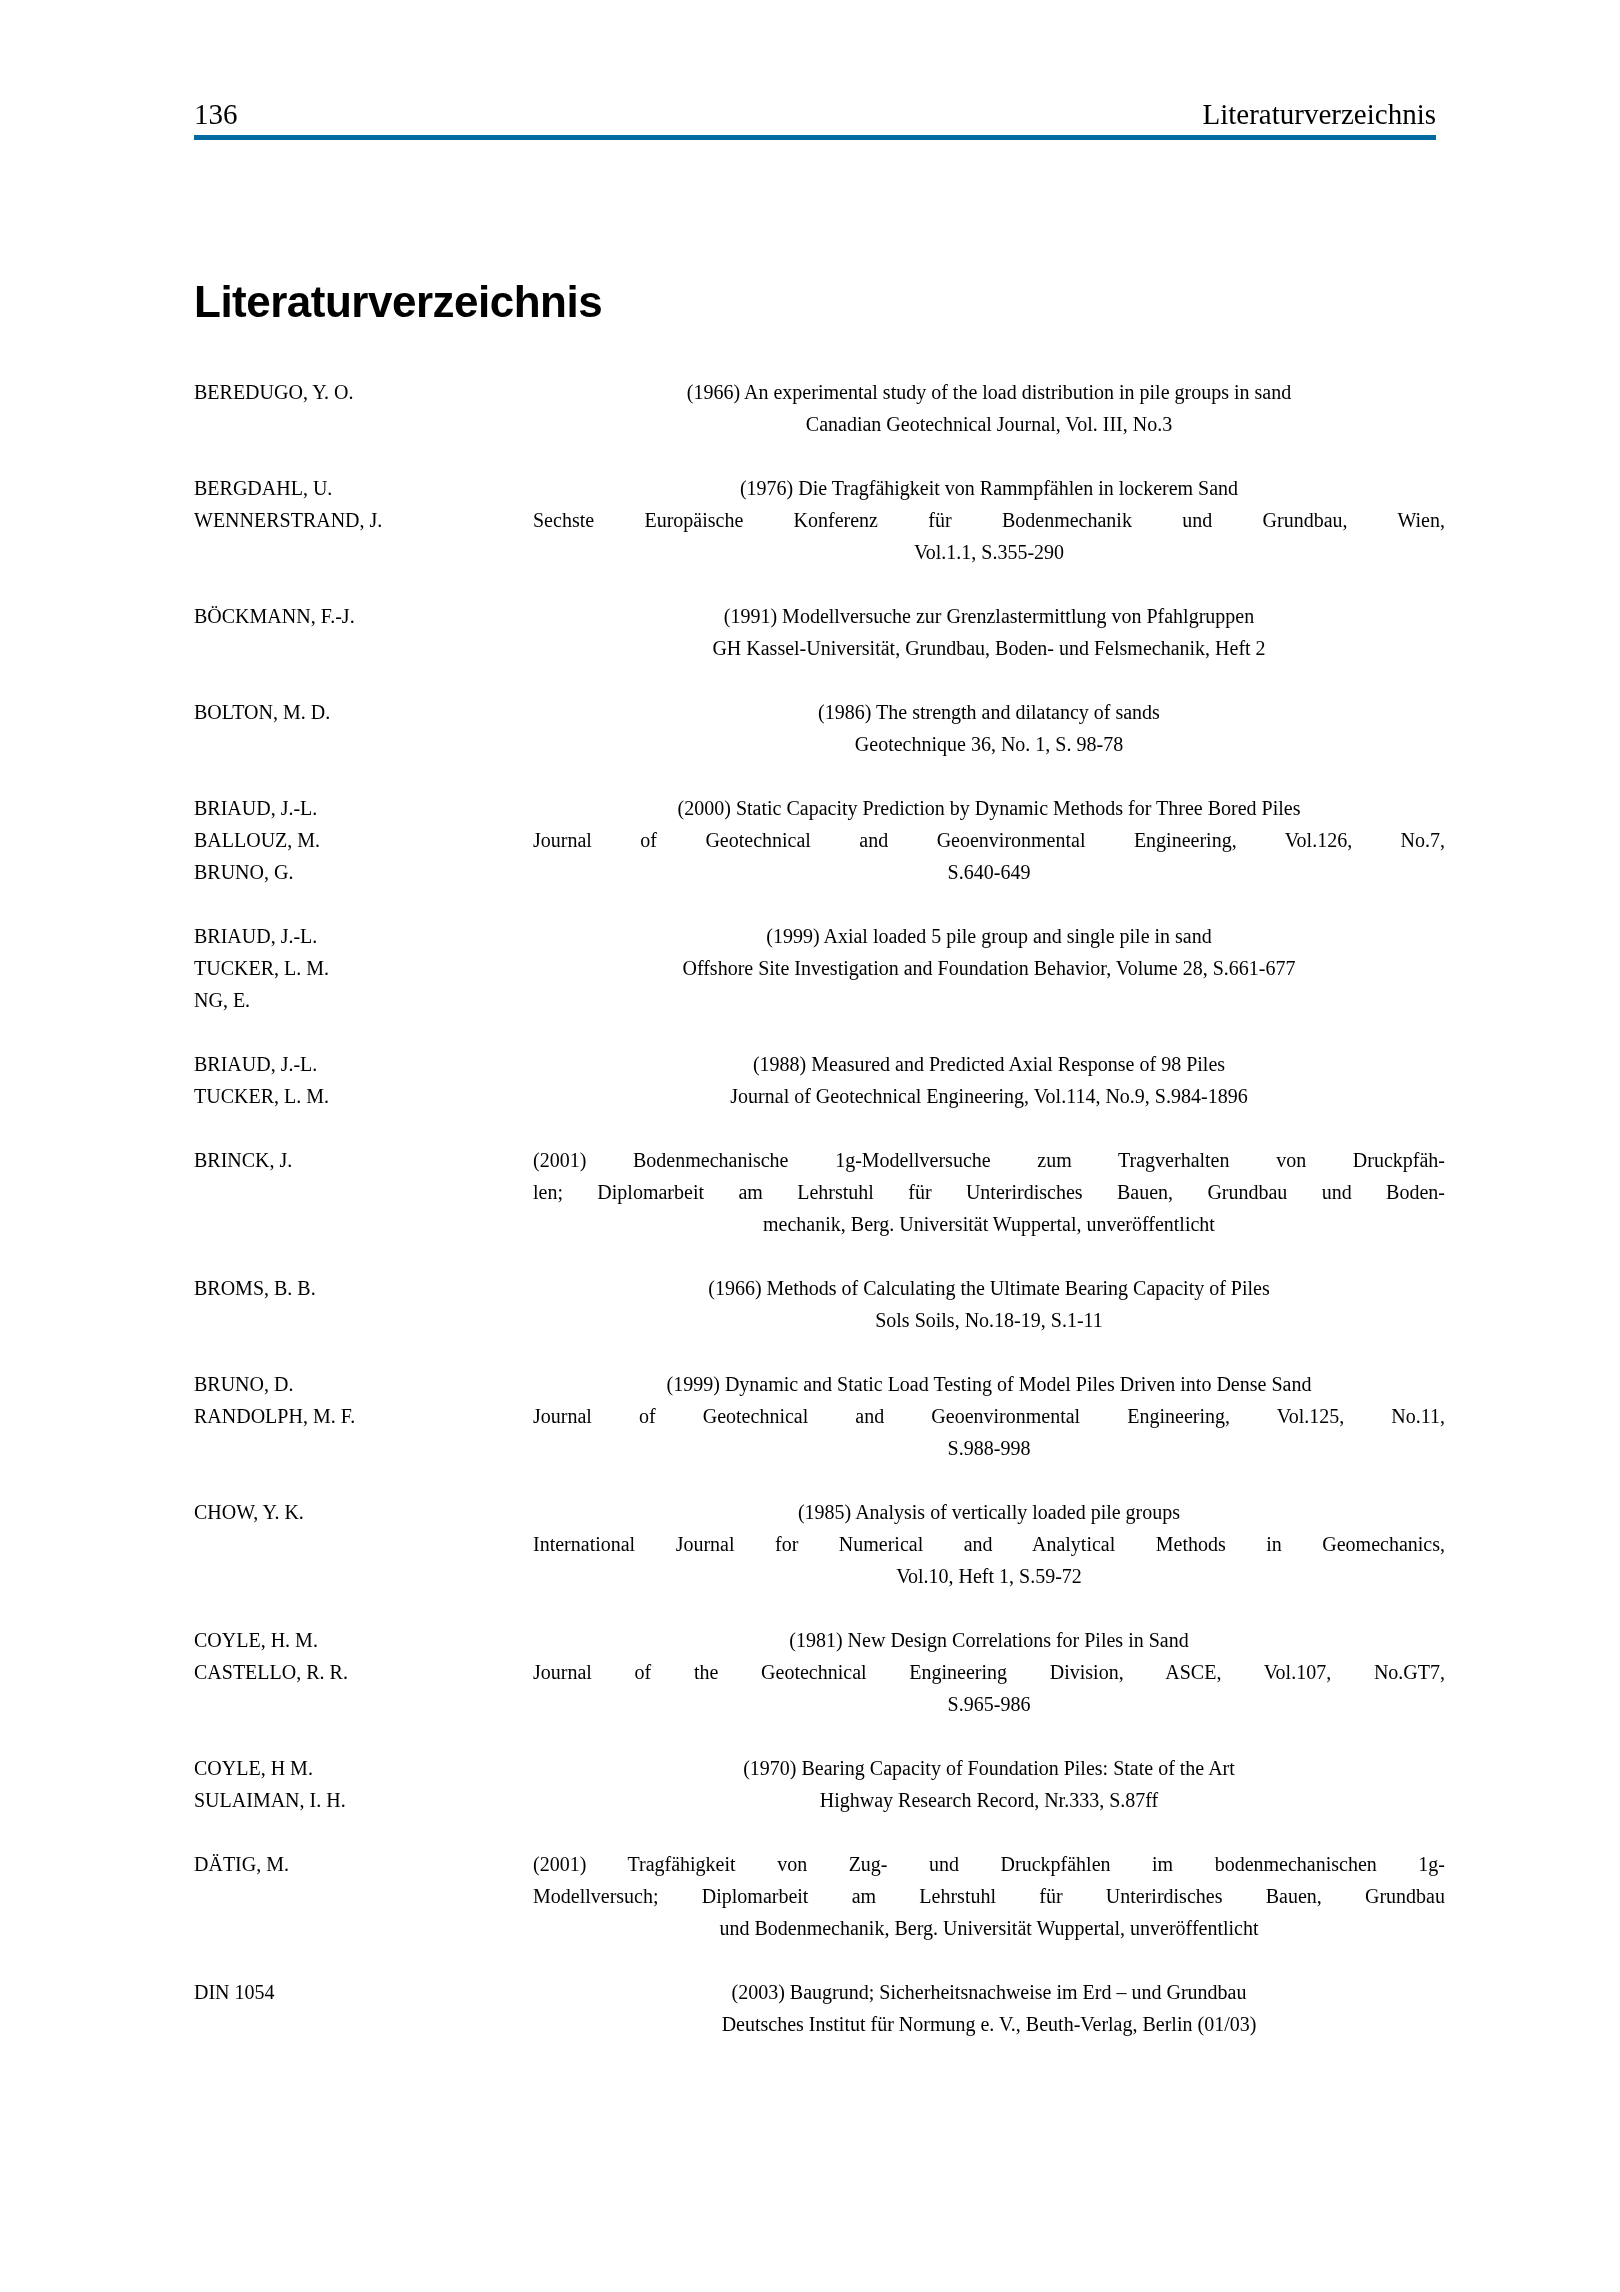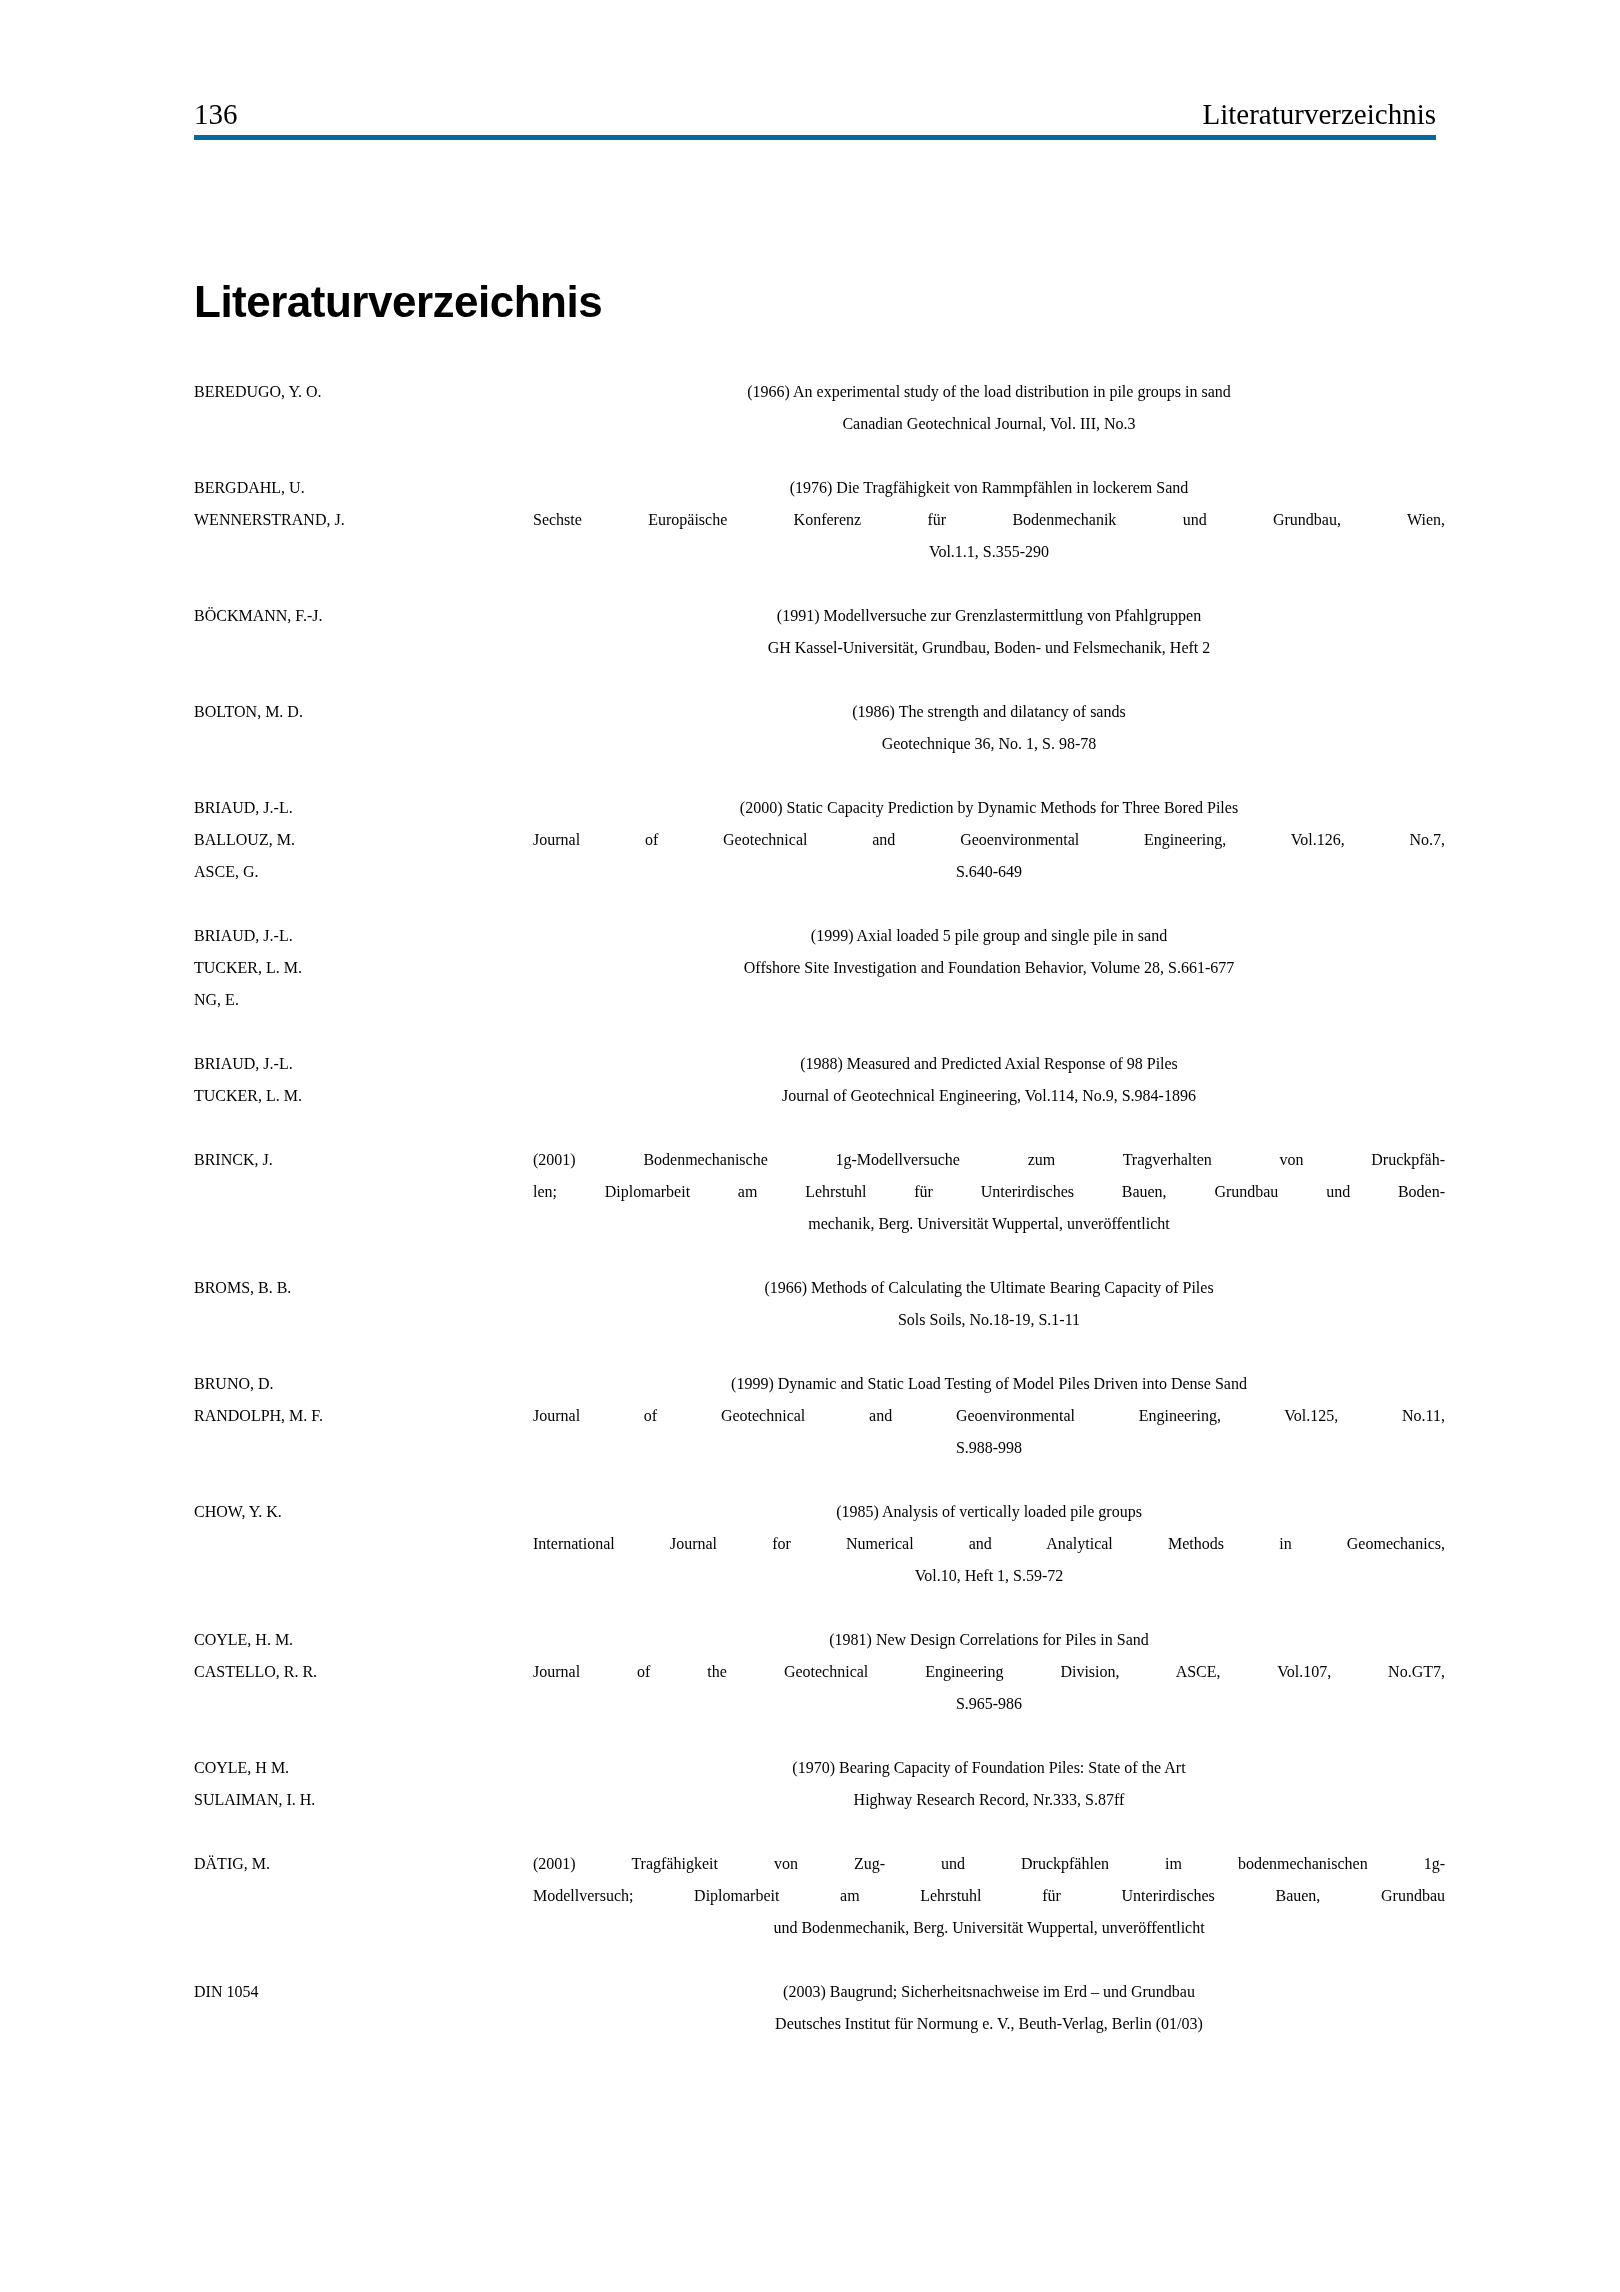--- a/index.html
+++ b/index.html
@@ -44,21 +44,21 @@
       font-weight: bold;
       font-size: 44px;
       line-height: 51px;
       letter-spacing: -0.5px;
     }
     .bibliography {
       position: absolute;
       left: 194px;
       top: 376px;
       width: 1251px;
-      font-size: 16px;
+      font-size: 20px;
       line-height: 32px;
     }
     .entry {
       display: flex;
       margin-bottom: 32px;
     }
     .authors {
       width: 339px;
       flex: 0 0 339px;
     }
@@ -127,21 +127,21 @@
       </div>
       <div class="citation">
         <span class="line nojust">(1986) The strength and dilatancy of sands</span>
         <span class="line nojust">Geotechnique 36, No. 1, S. 98-78</span>
       </div>
     </div>
     <div class="entry">
       <div class="authors">
         <span class="author">BRIAUD, J.-L.</span>
         <span class="author">BALLOUZ, M.</span>
-        <span class="author">ASCE, G.</span>
+        <span class="author">BRUNO, G.</span>
       </div>
       <div class="citation">
         <span class="line nojust">(2000) Static Capacity Prediction by Dynamic Methods for Three Bored Piles</span>
         <span class="line just">Journal of Geotechnical and Geoenvironmental Engineering, Vol.126, No.7,</span>
         <span class="line nojust">S.640-649</span>
       </div>
     </div>
     <div class="entry">
       <div class="authors">
         <span class="author">BRIAUD, J.-L.</span>

